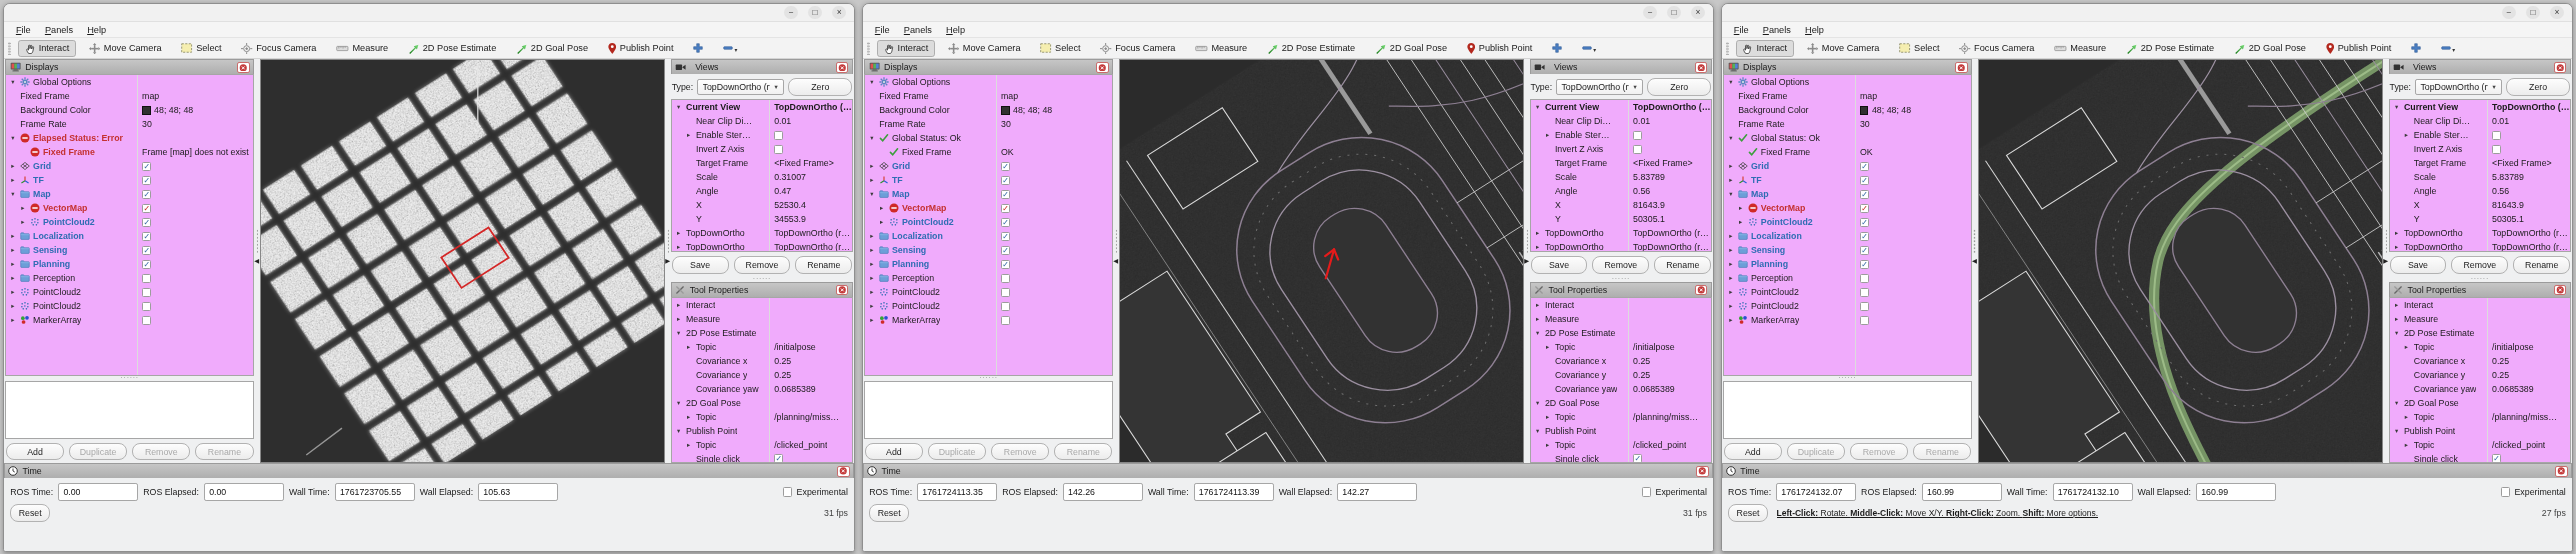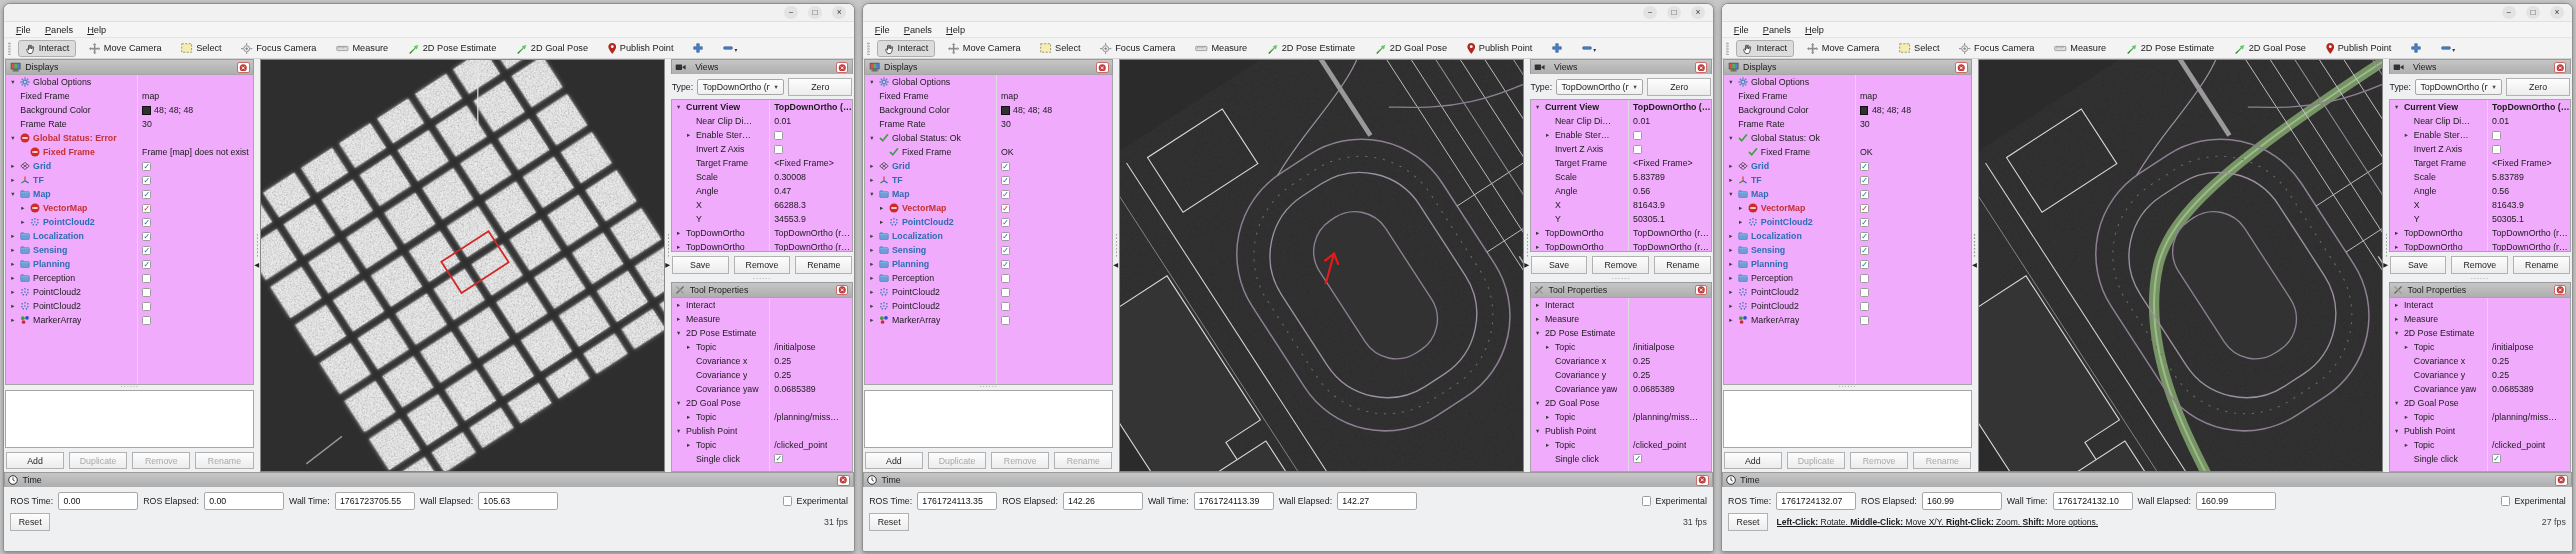--- a/index.html
+++ b/index.html
@@ -65,21 +65,21 @@
   .tval.bold { font-weight:bold; }
   .cb { width:9.2px; height:9.2px; flex:none; background:#fff; border:0.7px solid #9c9c9c; border-radius:1.4px;
     display:inline-flex; align-items:center; justify-content:center; font-size:7.8px; font-weight:bold; line-height:1; }
   .cb.on { color:#3468a5; } .cb.on-red { color:#c62828; }
   .swatch { width:8.5px; height:8.5px; flex:none; background:#303030; border:0.7px solid #111; }
   .hhandle { height:5px; flex:none; display:flex; align-items:center; justify-content:center; }
   .hhandle::after { content:"······"; color:#9a9a9a; font-size:7px; letter-spacing:0.7px; line-height:0; }
   .displays-lower { height:58px; flex:none; background:#fff; border:0.7px solid #a6a6a6; }
   .panel-btnrow { display:flex; gap:5px; padding:4.2px 0.7px 2.8px; flex:none; }
   .pbtn { flex:1; height:17.7px; background:linear-gradient(#fdfdfd,#ececec); border:0.7px solid #b2b2b2;
-    border-radius:0; font-family:inherit; font-size:8.8px; color:#222; }
+    border-radius:8px; font-family:inherit; font-size:8.8px; color:#222; }
   .pbtn.disabled { color:#a9a9a9; }
   
   .vsplit { width:5.7px; flex:none; position:relative; }
   .vsplit .dots { position:absolute; left:1.4px; top:42%; width:2.8px; height:24px;
     background-image:radial-gradient(#9a9a9a 0.7px, transparent 0.8px); background-size:2.8px 3.5px; }
   .vsplit .arr { position:absolute; left:0; top:calc(42% + 28px); font-size:6.4px; color:#222; }
   
   .viewport { flex:1; min-width:0; position:relative; background:#2e2e2e; border:0.7px solid #888; overflow:hidden; }
   .viewport svg { position:absolute; inset:0; width:100%; height:100%; }
   
@@ -88,21 +88,21 @@
   .type-label { flex:none; font-size:8.8px; }
   .combo { flex:1; height:16.3px; background:linear-gradient(#ffffff,#f0f0f0); border:0.7px solid #a6a6a6;
     border-radius:2.1px; display:flex; align-items:center; padding:0 4.2px; font-size:8.8px; min-width:0; }
   .combo .ctext { overflow:hidden; white-space:nowrap; }
   .combo .cArr { margin-left:auto; font-size:5.7px; color:#444; padding-left:2.8px; }
   .zero-btn { width:64px; flex:none; }
   .views-tree { height:153px; flex:none; }
   .tool-tree { flex:1; }
   .tool-box { flex:1; display:flex; flex-direction:column; min-height:0; }
   
-  .time-panel { height:79px; flex:none; display:flex; flex-direction:column; background:#eff0f1; }
+  .time-panel { height:88px; flex:none; display:flex; flex-direction:column; background:#eff0f1; }
   .time-fields { display:flex; align-items:center; gap:5px; padding:5px 6.4px 2.8px; }
   .tf-label { font-size:8.8px; white-space:nowrap; }
   .tf-input { width:80px; height:17.7px; border:0.7px solid #a6a6a6; border-radius:2.1px; padding:0 4.2px;
     font-family:inherit; font-size:8.8px; background:#fff; color:#111; }
   .exp-check { margin-left:auto; display:flex; align-items:center; gap:4.2px; }
   .time-bottom { display:flex; align-items:center; gap:8.5px; padding:0.7px 6.4px 4.2px; }
   .reset-btn { flex:none; width:40px; height:17.7px; }
   .hint { font-size:8.5px; white-space:nowrap; overflow:hidden;text-decoration:underline; }
   .fps { margin-left:auto; font-size:8.8px; color:#3f3f3f; white-space:nowrap; }
 </style>
@@ -294,21 +294,21 @@
             </div>
             <div class="trow">
               <div class="tcell-label" style="padding-left: 2.1px;">
                 <span class="exp">▾</span>
                 <span class="icon">
                   <svg width="10" height="10" viewBox="0 0 14 14">
                     <circle cx="7" cy="7" r="6.3" fill="#cf2a27"></circle>
                     <rect x="3" y="5.9" width="8" height="2.2" rx="1" fill="#fff"></rect>
                   </svg>
                 </span>
-                <span class="tlabel red">Global Status: Error</span>
+                <span class="tlabel red">Elapsed Status: Error</span>
               </div>
               <div class="tcell-value"></div>
             </div>
             <div class="trow">
               <div class="tcell-label" style="padding-left: 12px;">
                 <span class="exp-sp"></span>
                 <span class="icon">
                   <svg width="10" height="10" viewBox="0 0 14 14">
                     <circle cx="7" cy="7" r="6.3" fill="#cf2a27"></circle>
                     <rect x="3" y="5.9" width="8" height="2.2" rx="1" fill="#fff"></rect>
@@ -645,39 +645,39 @@
               <div class="tcell-value">
                 <span class="tval">&lt;Fixed Frame&gt;</span>
               </div>
             </div>
             <div class="trow">
               <div class="tcell-label" style="padding-left: 12px;">
                 <span class="exp-sp"></span>
                 <span class="tlabel ">Scale</span>
               </div>
               <div class="tcell-value">
-                <span class="tval">0.30008</span>
+                <span class="tval">0.31007</span>
               </div>
             </div>
             <div class="trow">
               <div class="tcell-label" style="padding-left: 12px;">
                 <span class="exp-sp"></span>
                 <span class="tlabel ">Angle</span>
               </div>
               <div class="tcell-value">
                 <span class="tval">0.47</span>
               </div>
             </div>
             <div class="trow">
               <div class="tcell-label" style="padding-left: 12px;">
                 <span class="exp-sp"></span>
                 <span class="tlabel ">X</span>
               </div>
               <div class="tcell-value">
-                <span class="tval">66288.3</span>
+                <span class="tval">52530.4</span>
               </div>
             </div>
             <div class="trow">
               <div class="tcell-label" style="padding-left: 12px;">
                 <span class="exp-sp"></span>
                 <span class="tlabel ">Y</span>
               </div>
               <div class="tcell-value">
                 <span class="tval">34553.9</span>
               </div>

